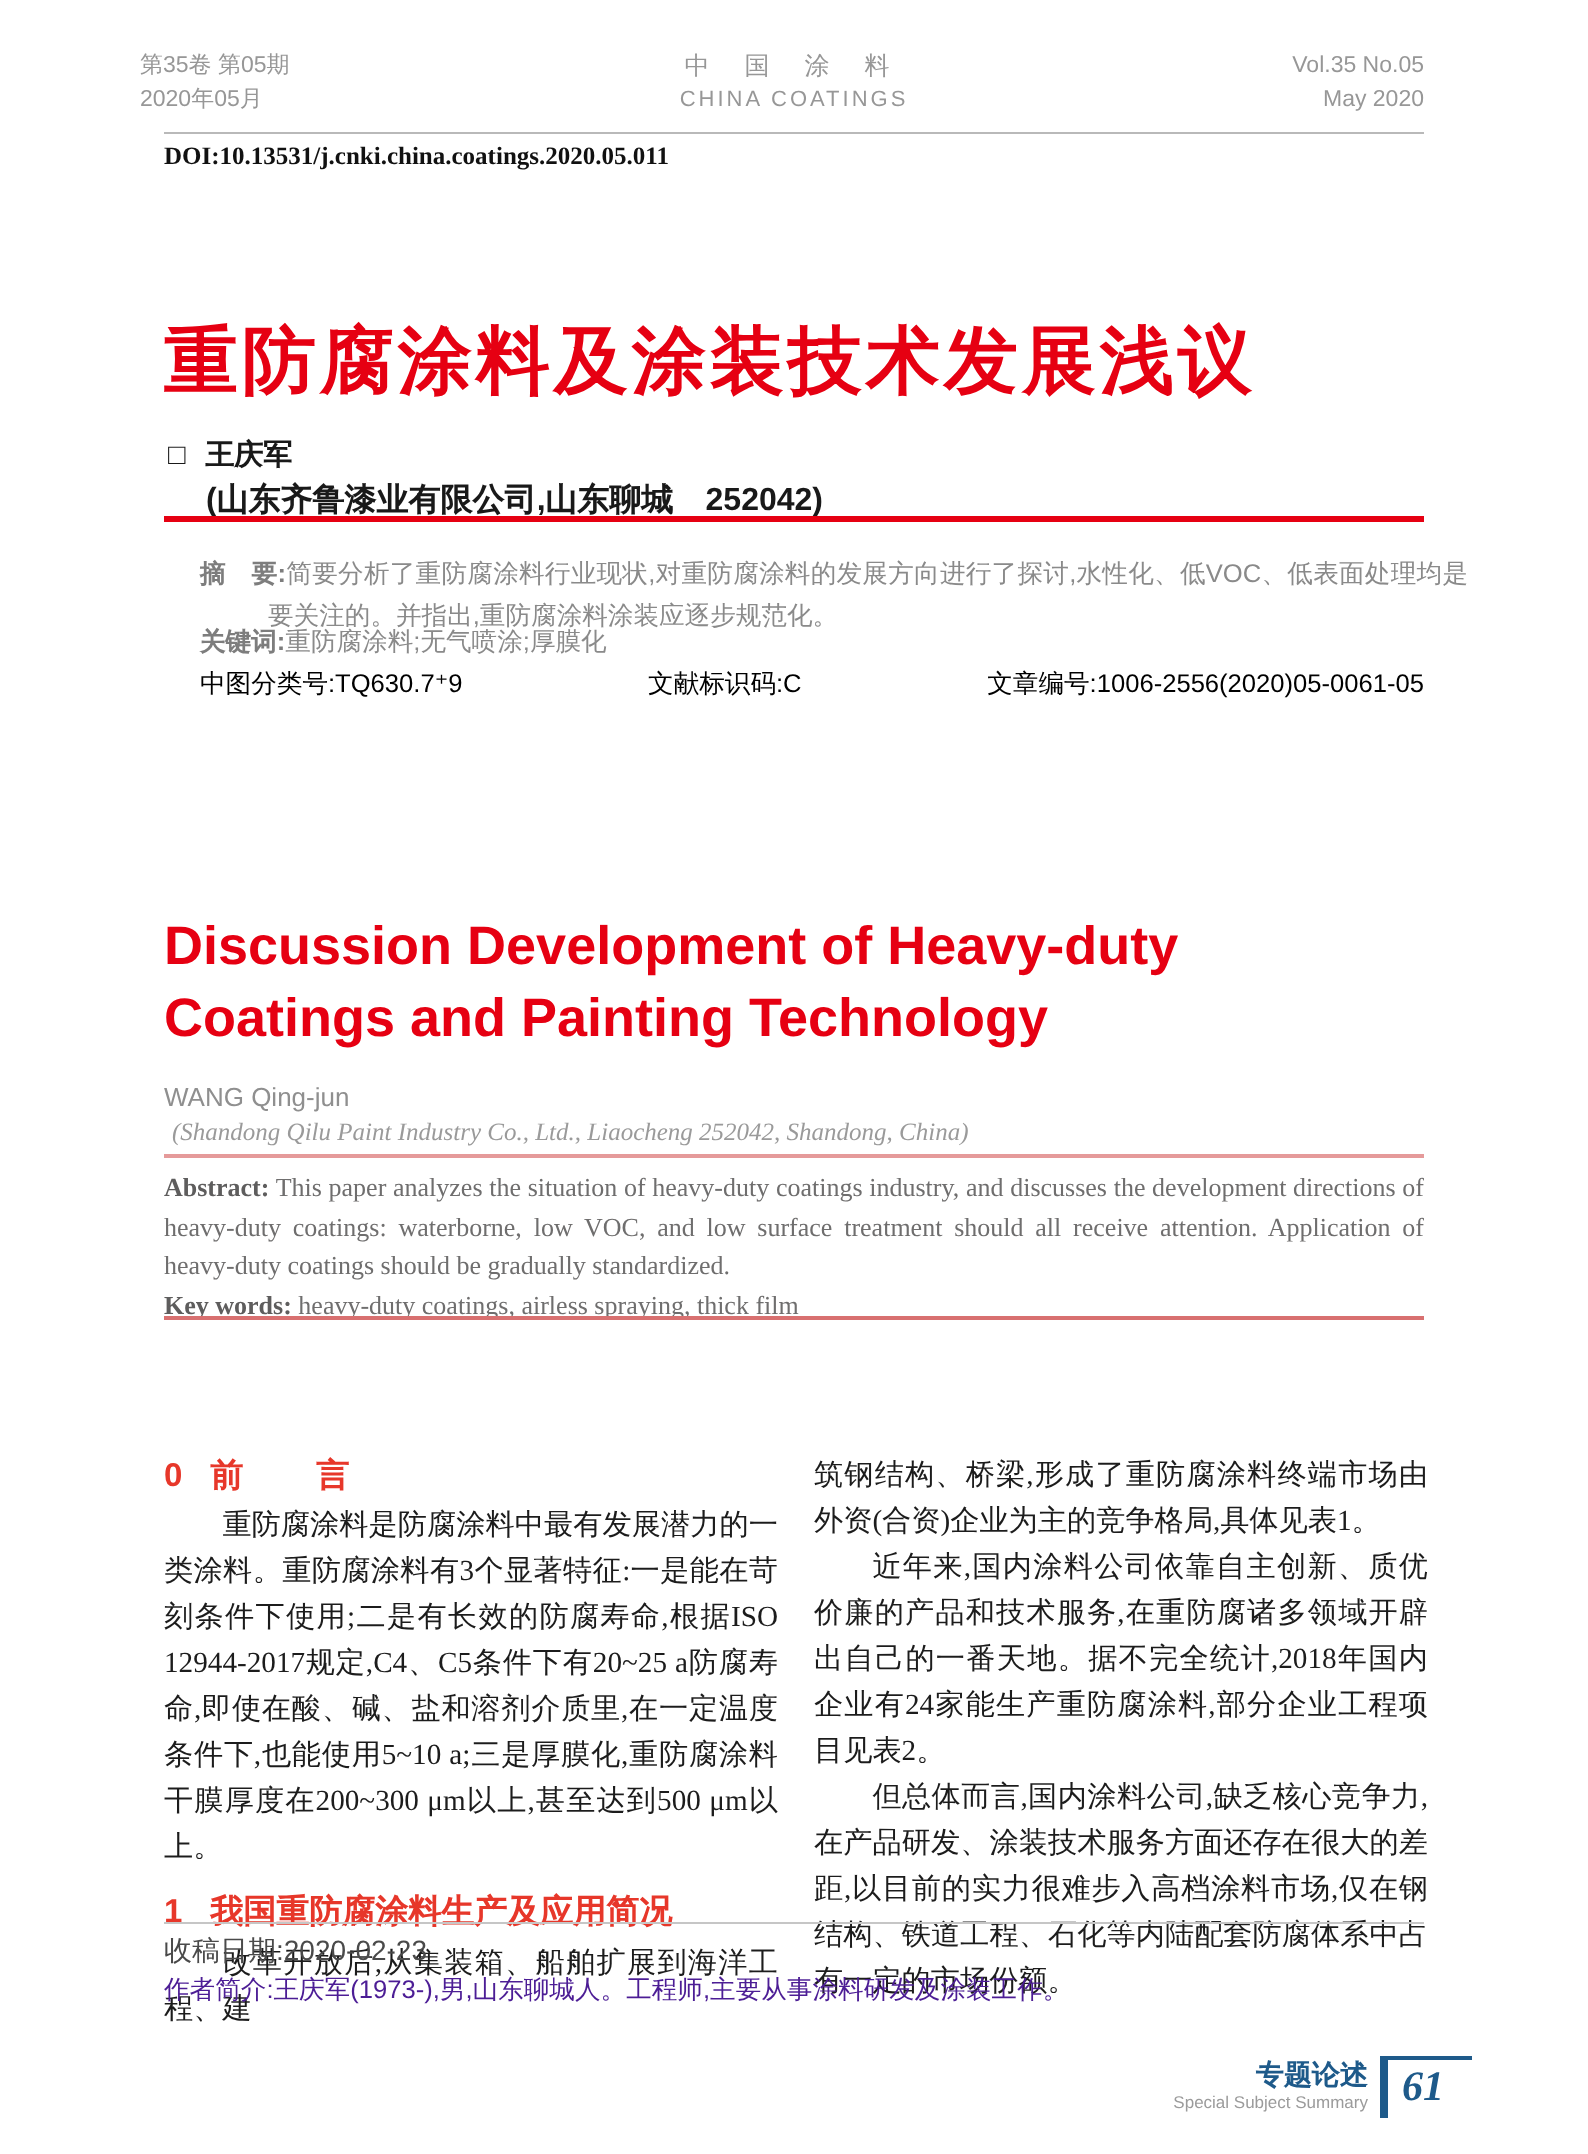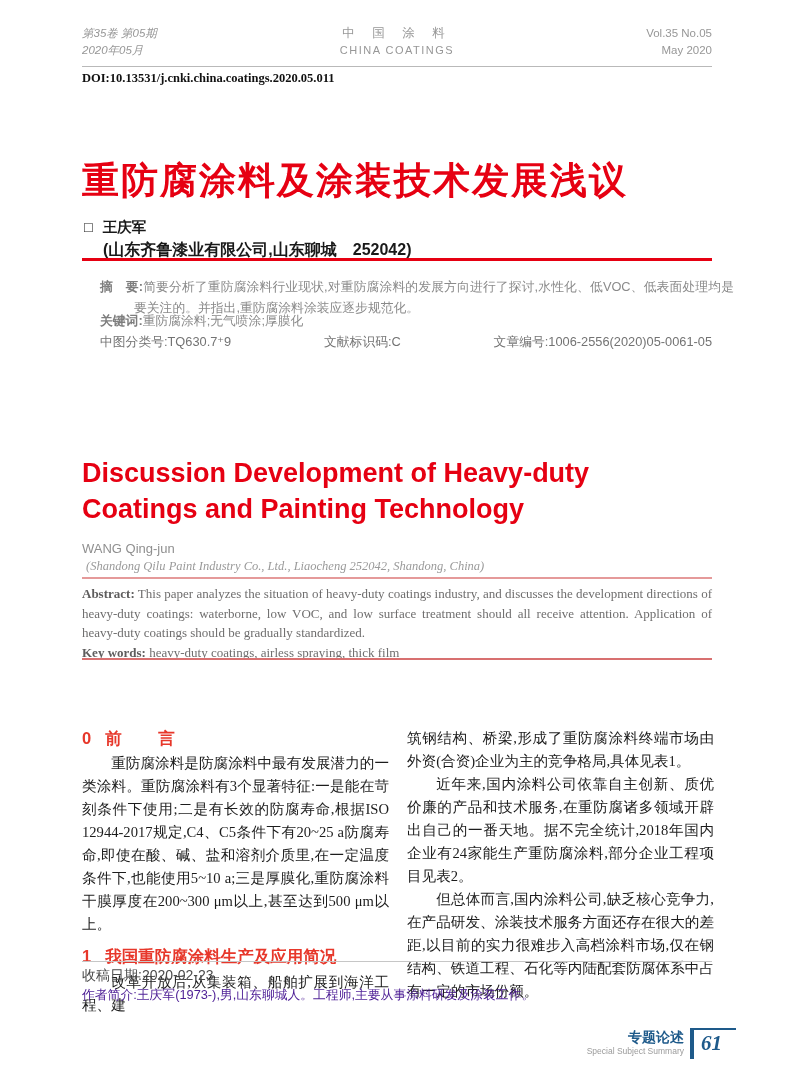--- a/index.html
+++ b/index.html
@@ -5,21 +5,21 @@
   html,body{margin:0;padding:0;background:#e9e9e9;}
   .page{
     position:relative;width:794px;height:1077px;background:#ffffff;
     margin:0 auto;overflow:hidden;
     font-family:"Liberation Sans","DejaVu Sans",sans-serif;color:#1c1c1c;
   }
   .abs{position:absolute;}
 
   
   .hdr{top:25px;font-size:11.5px;line-height:17px;color:#979797;}
-  .hdr-left{left:82px;text-align:left;font-style:italic;}
+  .hdr-left{left:70px;text-align:left;}
   .hdr-center{left:0;width:794px;text-align:center;}
   .hdr-center .cn{letter-spacing:7px;font-size:12.5px;}
   .hdr-center .en{letter-spacing:1.5px;font-size:11px;}
   .hdr-right{right:82px;text-align:right;}
   .hdr-rule{left:82px;top:66px;width:630px;height:1px;background:#b9b9b9;}
   .doi{left:82px;top:71px;font-size:12.5px;font-weight:600;color:#111;
        font-family:"Liberation Serif","DejaVu Serif",serif;}
 
   
   .title-cn{left:82px;top:156px;font-size:37px;font-weight:900;letter-spacing:2px;color:#e60012;}
@@ -27,21 +27,21 @@
   .author-row .box{display:inline-block;margin-right:10px;font-weight:400;}
   .affil-cn{left:103px;top:240px;font-size:16px;font-weight:700;color:#191919;}
   .red-rule{left:82px;top:258px;width:630px;height:3px;background:#e60012;}
 
   
   .abst-cn{left:100px;top:276px;width:600px;font-size:12.8px;line-height:21px;
            color:#8a8a8a;padding-left:34px;text-indent:-34px;text-align:justify;}
   .abst-cn .lbl,.kw-cn .lbl{font-weight:700;color:#7d7d7d;}
   .kw-cn{left:100px;top:313px;font-size:12.8px;color:#8a8a8a;}
   .class-row{left:100px;top:334px;width:612px;display:flex;justify-content:space-between;
-             font-size:12.8px;color:#737373;}
+             font-size:12.8px;color:#000000;}
 
   
   .title-en{left:82px;top:455px;width:590px;font-size:27px;line-height:36px;
             font-weight:800;color:#e60012;}
   .author-en{left:82px;top:541px;font-size:13px;color:#8f8f8f;}
   .affil-en{left:86px;top:559px;font-size:12.5px;font-style:italic;color:#9a9a9a;
             font-family:"Liberation Serif","DejaVu Serif",serif;}
   .pink-rule{left:82px;top:577px;width:630px;height:2px;background:#e59a9a;}
   .abst-en{left:82px;top:584px;width:630px;font-size:13px;line-height:19.5px;
            color:#6f6e6e;text-align:justify;

